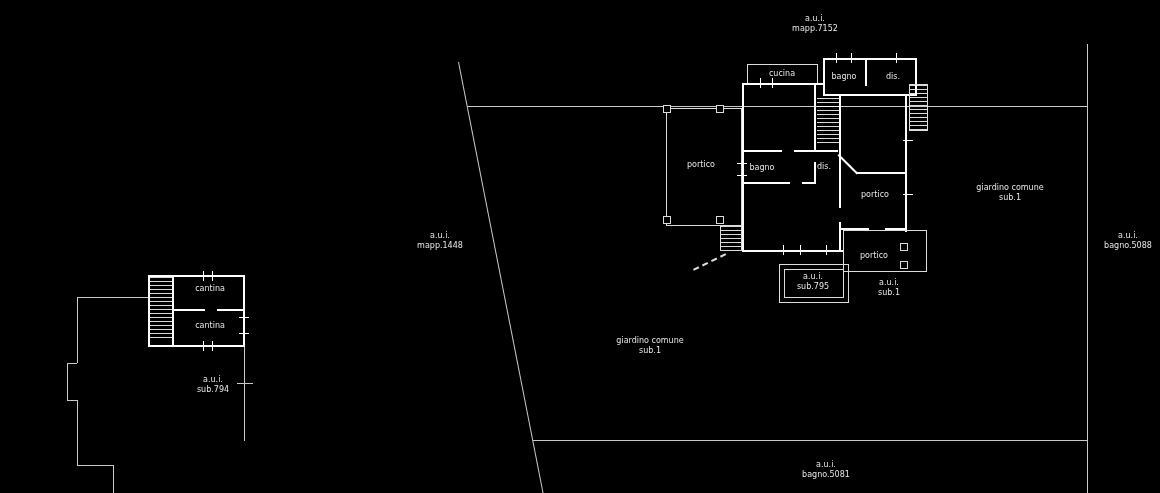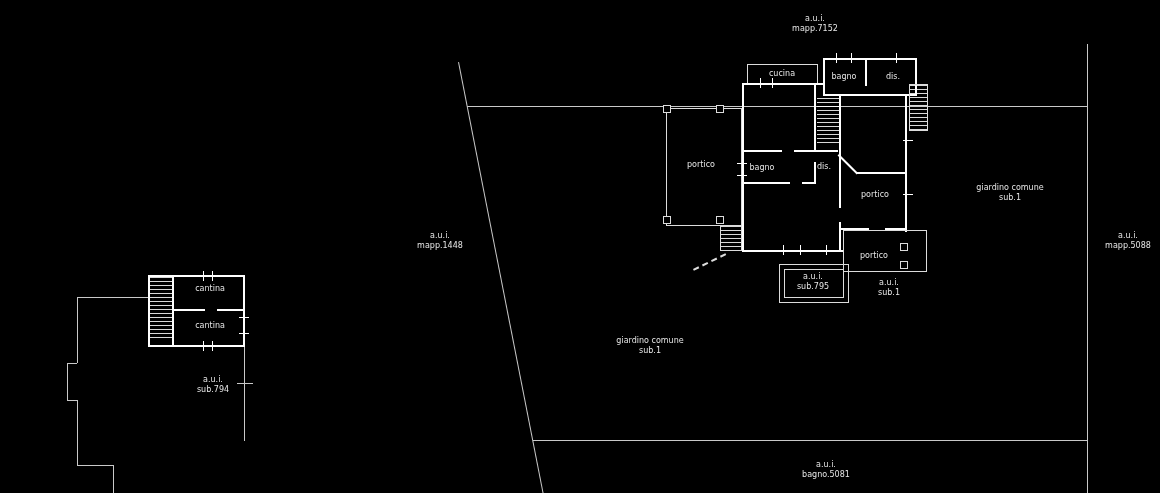--- a/index.html
+++ b/index.html
@@ -122,21 +122,21 @@
   <div class="lbl" style="left:815px;top:14px;">
     <div>a.u.i.</div>
     <div>mapp.7152</div>
   </div>
   <div class="lbl" style="left:440px;top:231px;">
     <div>a.u.i.</div>
     <div>mapp.1448</div>
   </div>
   <div class="lbl" style="left:1128px;top:231px;">
     <div>a.u.i.</div>
-    <div>mapp.5088</div>
+    <div>bagno.5088</div>
   </div>
   <div class="lbl" style="left:826px;top:460px;">
     <div>a.u.i.</div>
     <div>bagno.5081</div>
   </div>
   <div class="lbl" style="left:1010px;top:183px;">
     <div>giardino comune</div>
     <div>sub.1</div>
   </div>
   <div class="lbl" style="left:650px;top:336px;">

